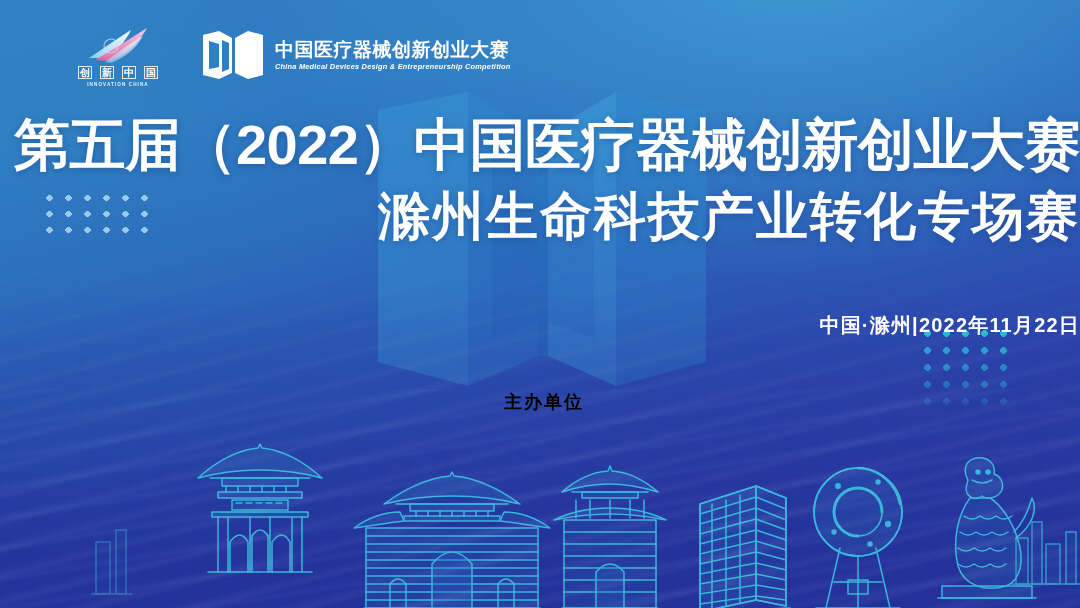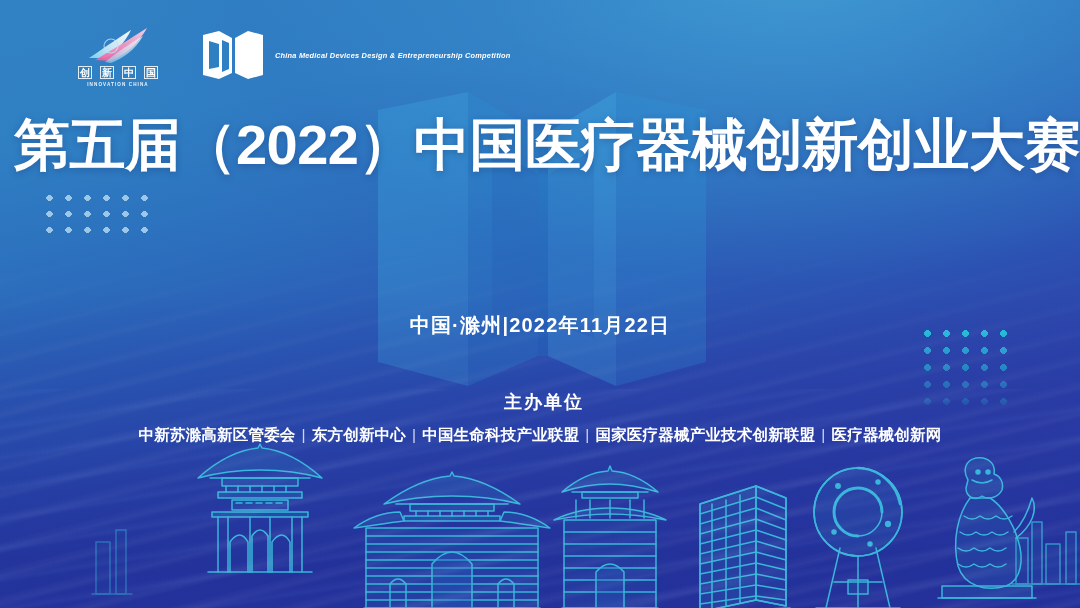--- a/index.html
+++ b/index.html
@@ -169,34 +169,34 @@
     font-weight: 900;
     color: #ffffff;
     letter-spacing: 2px;
     white-space: nowrap;
     text-shadow: 0 2px 7px rgba(16,40,100,0.30);
   }
 
   .meta-line {
     position: absolute;
     left: 0; right: 0; top: 312px;
-    text-align: center;
+    text-align: right;
     font-size: 20px;
     font-weight: 700;
     color: #ffffff;
     letter-spacing: 1.2px;
   }
 
   .host-label {
     position: absolute;
     left: 8px; right: 0; top: 390px;
     text-align: center;
     font-size: 18px;
     font-weight: 700;
-    color: #ffffff;
+    color: #000000;
     letter-spacing: 2px;
   }
   .host-list {
     position: absolute;
     left: 0; right: 0; top: 425px;
     text-align: center;
     font-size: 15.5px;
     font-weight: 700;
     color: #ffffff;
     letter-spacing: 0.2px;
@@ -411,29 +411,30 @@
     <div class="logo-comp">
       <svg class="bookmark" viewBox="0 0 62 52" xmlns="http://www.w3.org/2000/svg">
         <polygon points="1,6 17,2 17,50 1,46" fill="#ffffff"></polygon>
         <polygon points="17,2 30,9 30,44 17,50" fill="#ffffff"></polygon>
         <polygon points="33,9 46,2 46,50 33,44" fill="#ffffff"></polygon>
         <polygon points="46,2 61,6 61,46 46,50" fill="#ffffff"></polygon>
         <polygon points="7,12 17,15 17,38 7,40" fill="#2f80c2"></polygon>
         <polygon points="20,11 27,14 27,40 20,43" fill="#2f80c2"></polygon>
       </svg>
       <div class="txt">
+        <div class="cn">中国医疗器械创新创业大赛</div>
         <div class="en">China Medical Devices Design &amp; Entrepreneurship Competition</div>
       </div>
     </div>
 
   </div>
 
   <div class="title-block">
     <div class="title-main">第五届（2022）中国医疗器械创新创业大赛</div>
+    <div class="title-sub">滁州生命科技产业转化专场赛</div>
   </div>
 
   <div class="meta-line">中国·滁州|2022年11月22日</div>
 
   <div class="host-label">主办单位</div>
 
-  <div class="host-list"><span>中新苏滁高新区管委会</span><span class="sep">|</span><span>东方创新中心</span><span class="sep">|</span><span>中国生命科技产业联盟</span><span class="sep">|</span><span>国家医疗器械产业技术创新联盟</span><span class="sep">|</span><span>医疗器械创新网</span></div>
 
 </div>
 
 </body></html>

